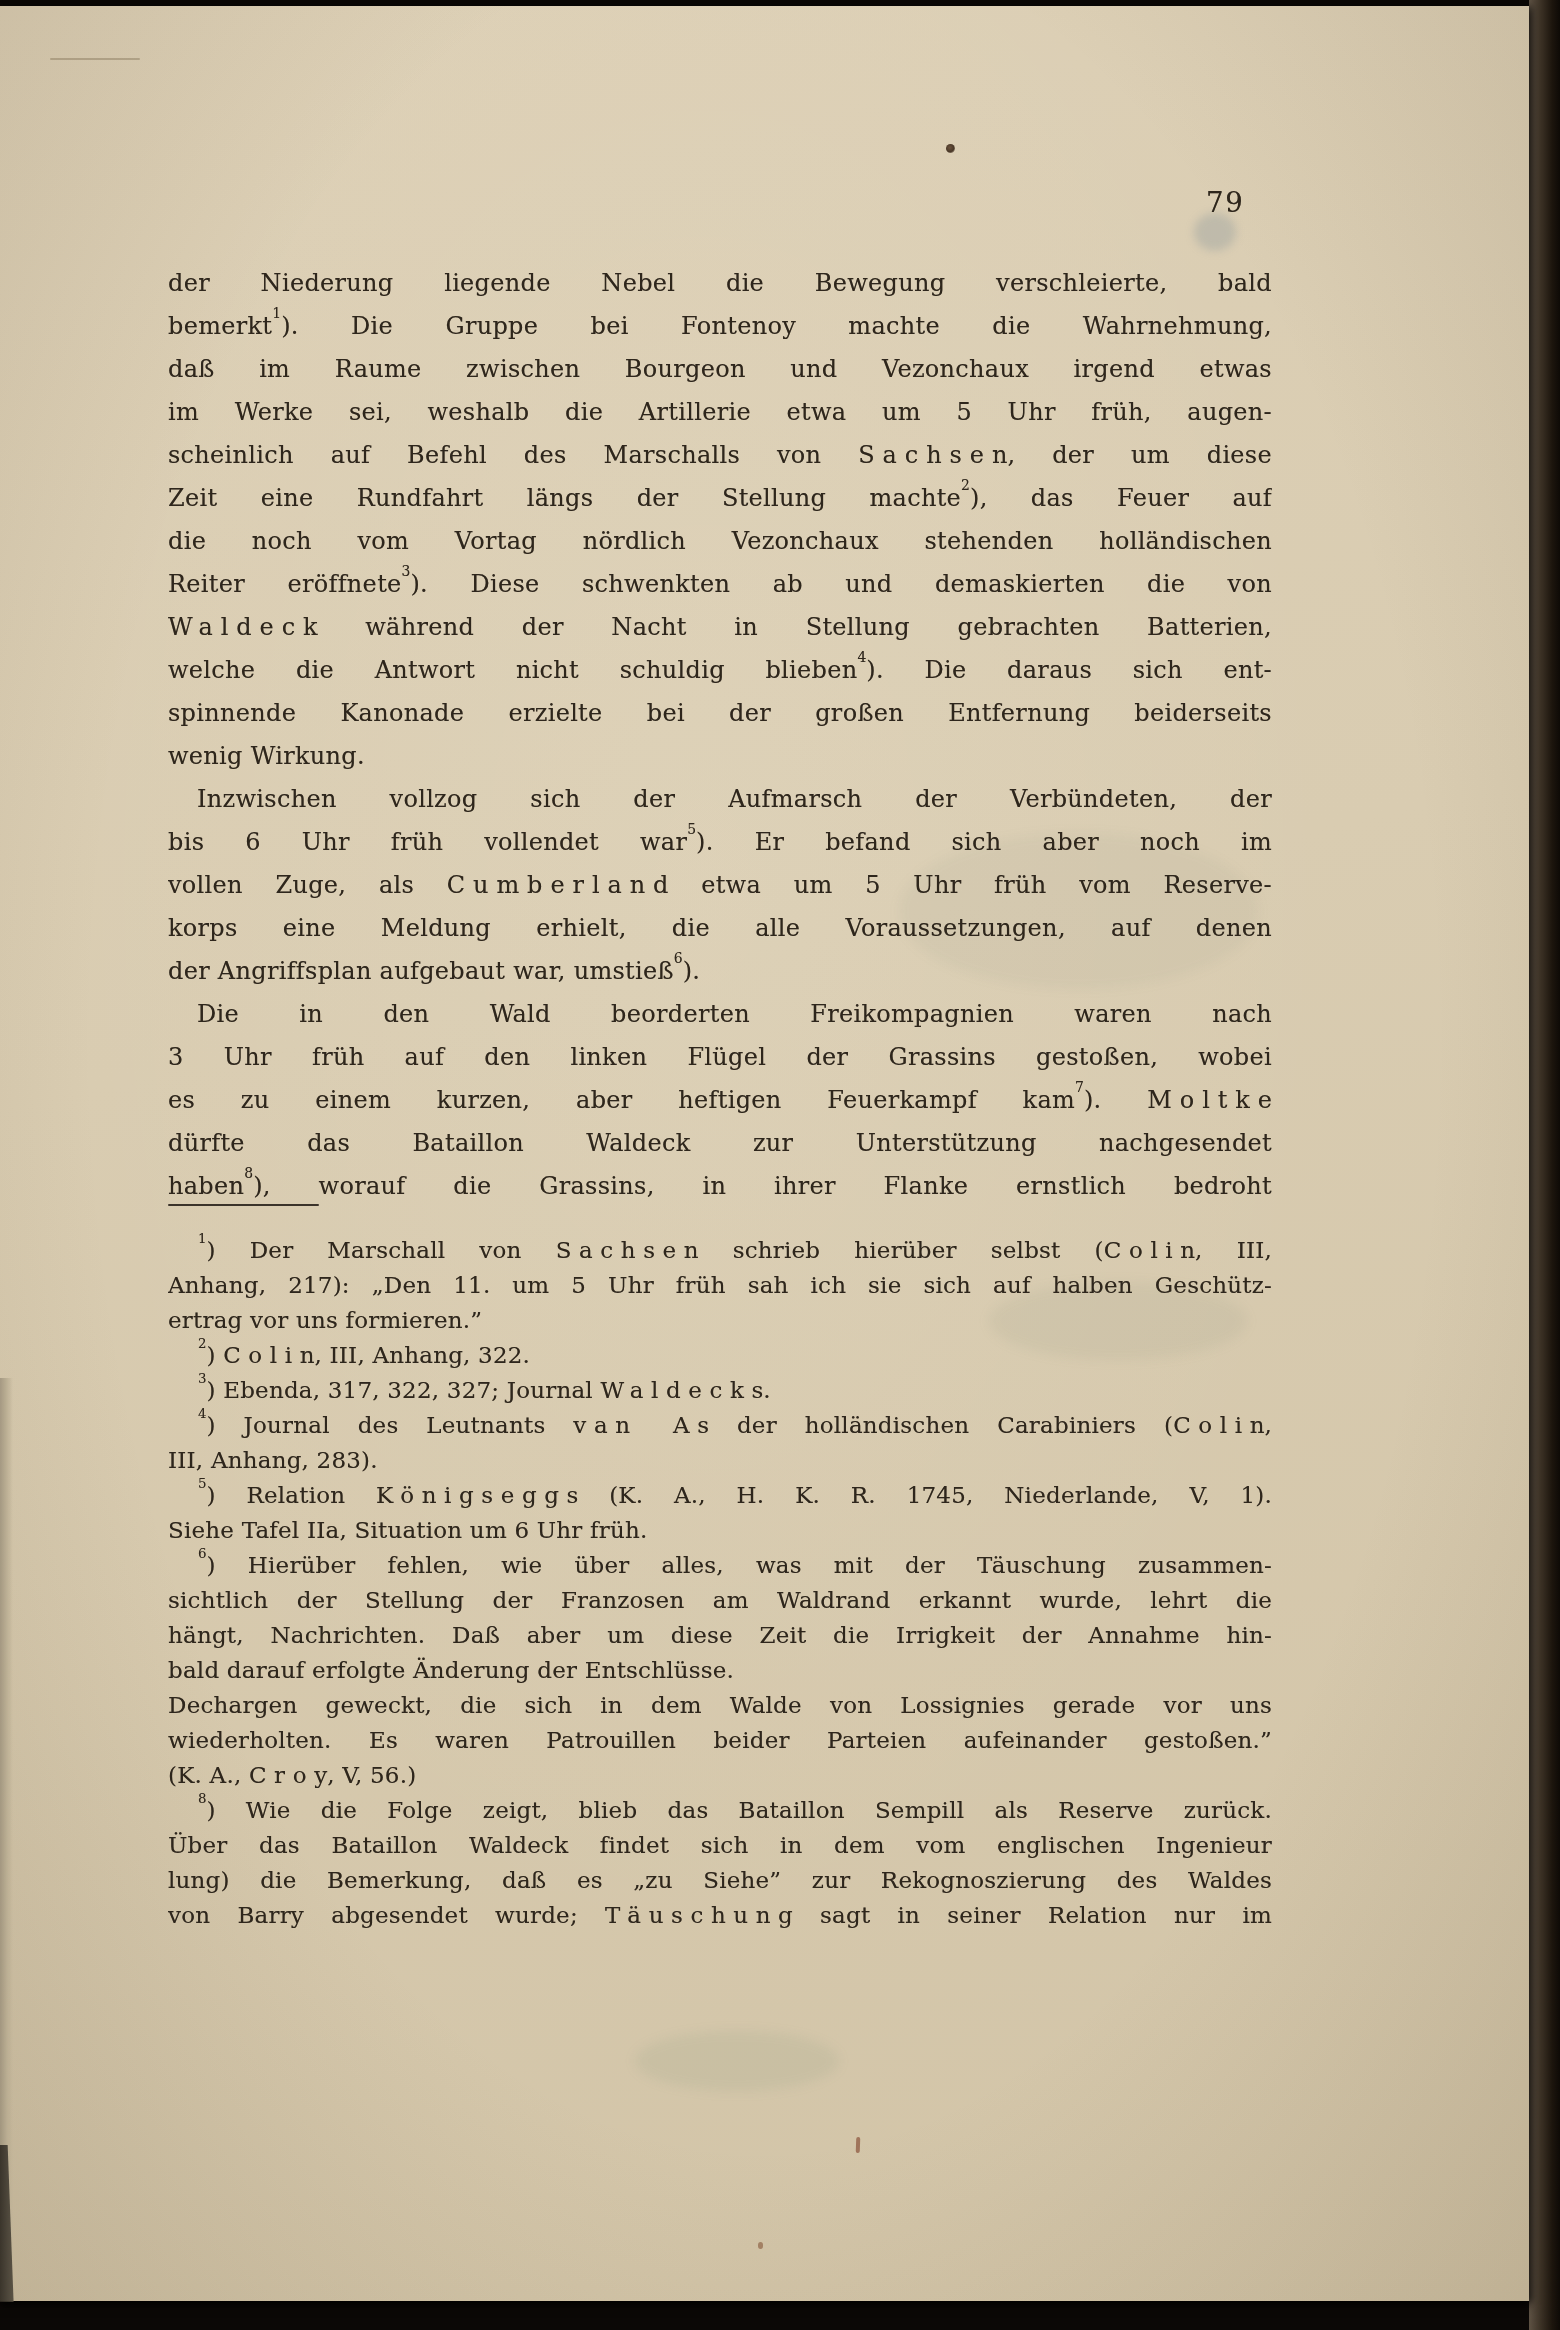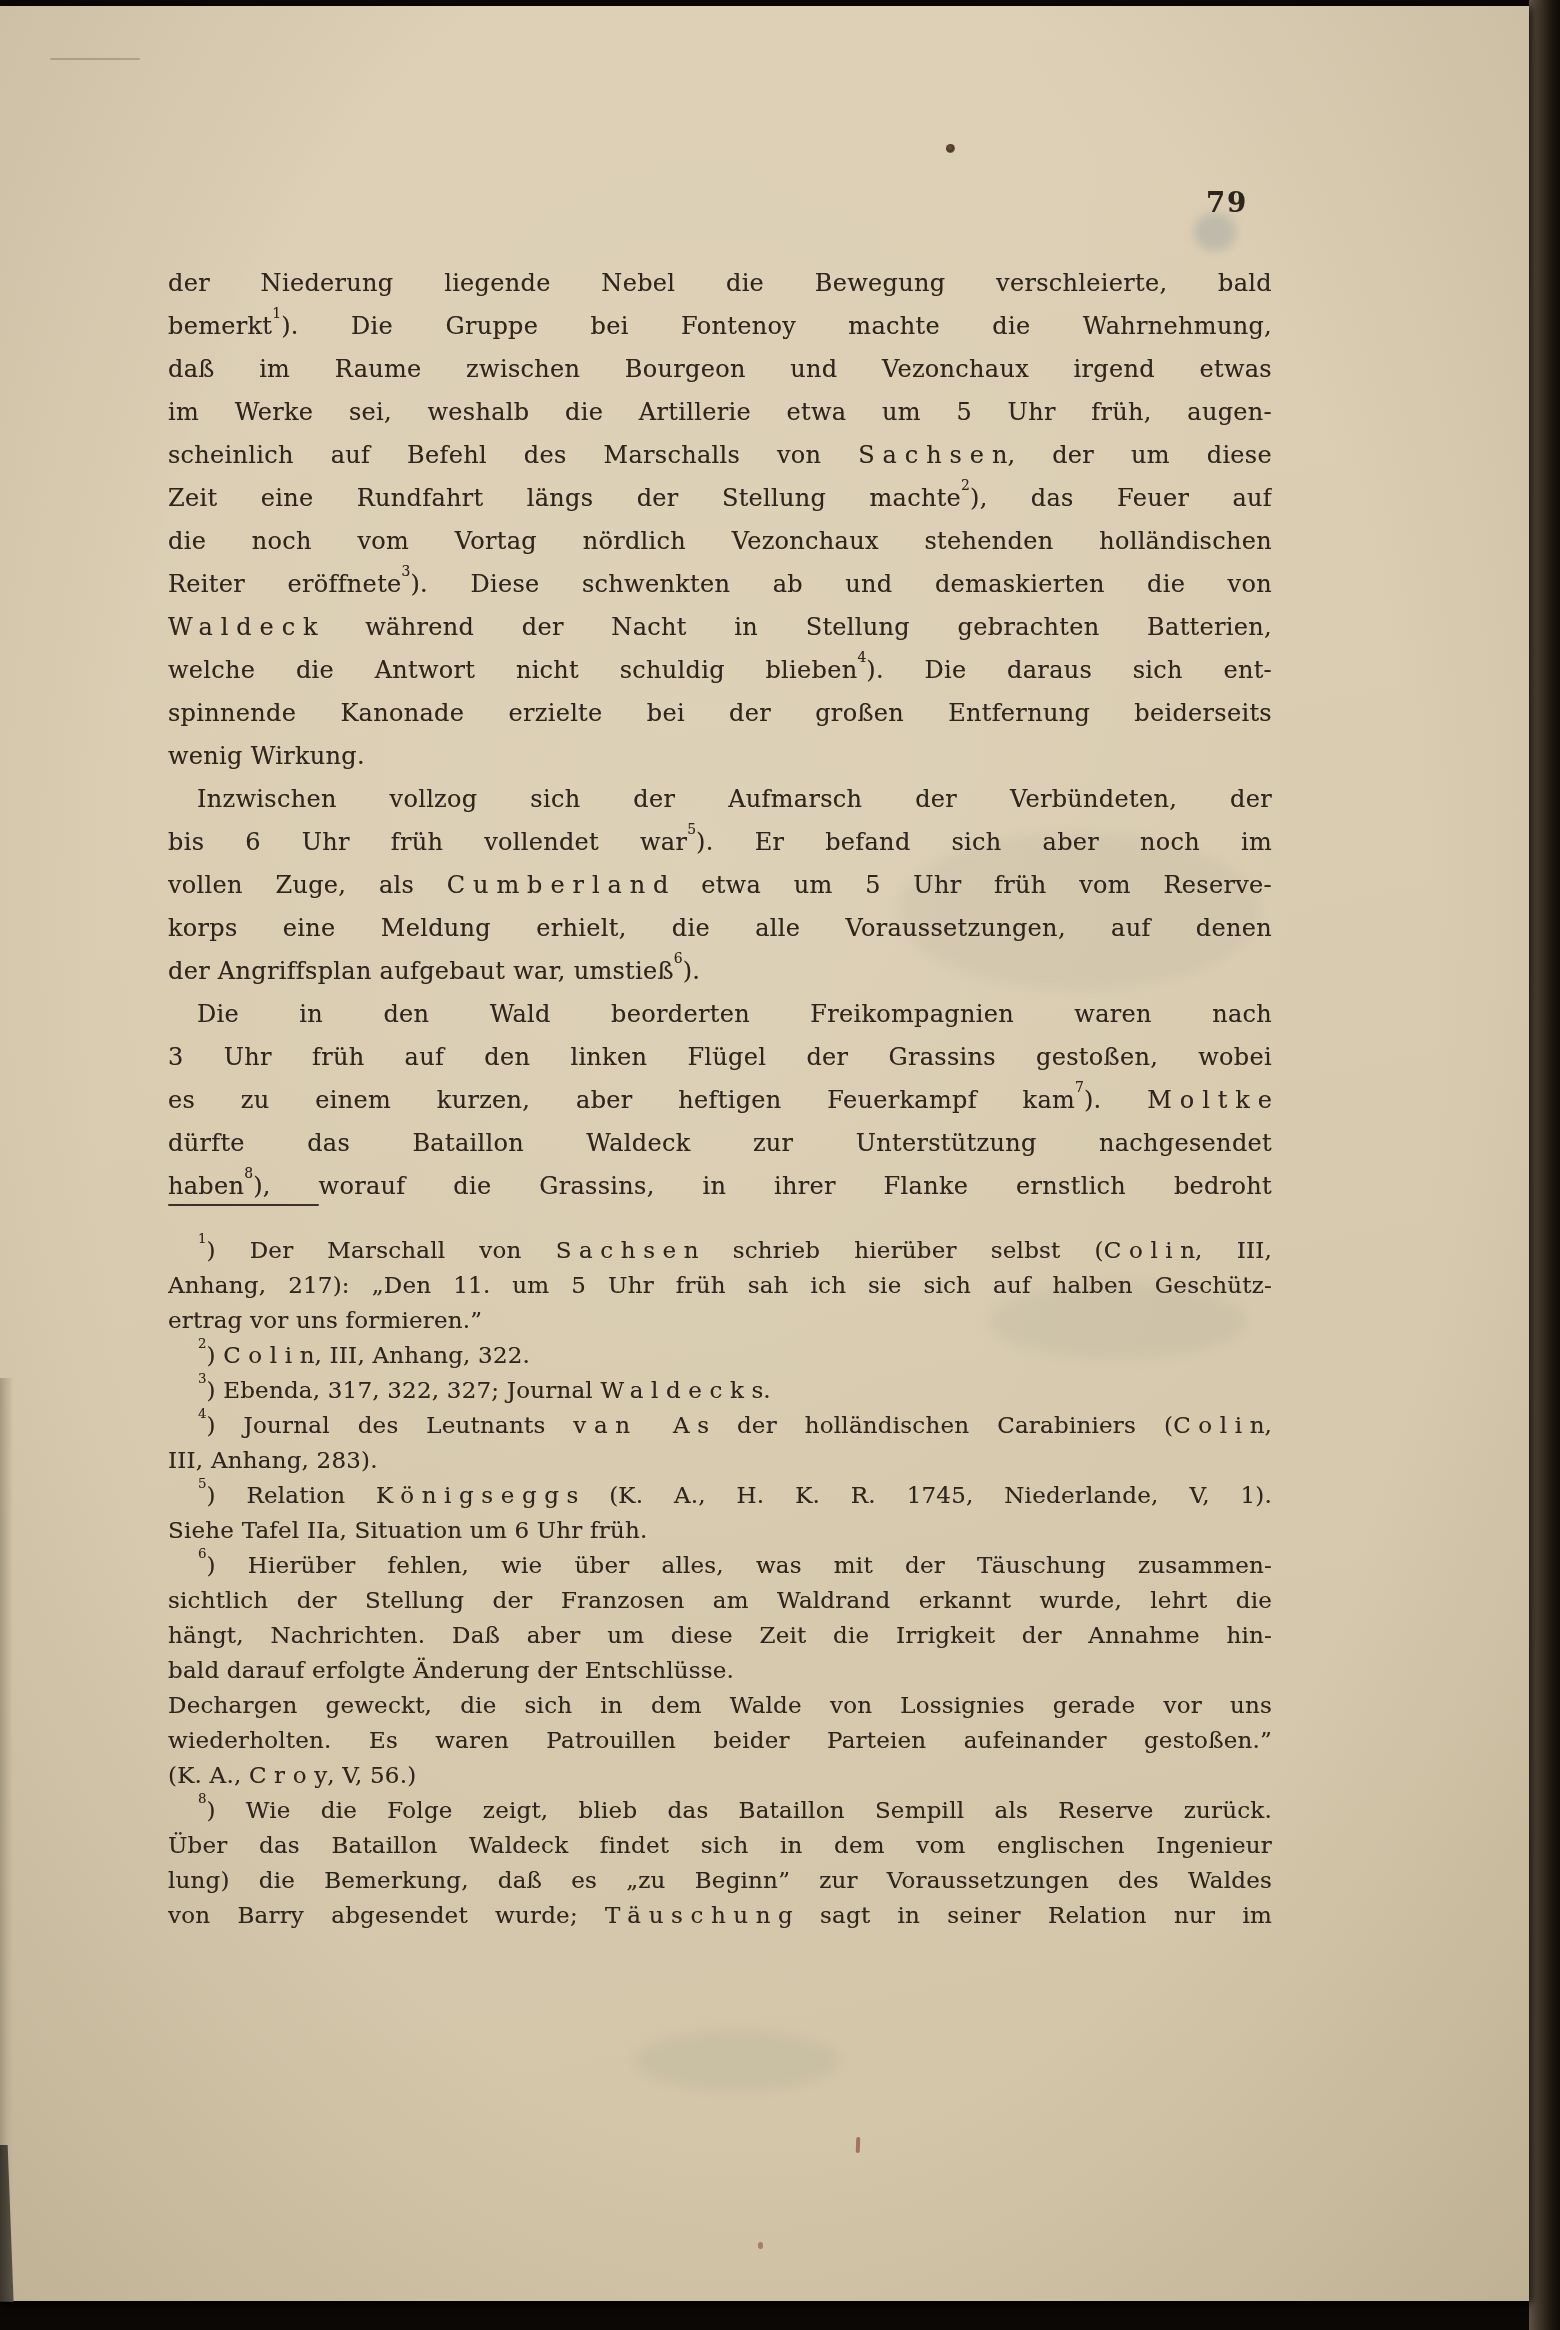--- a/index.html
+++ b/index.html
@@ -64,21 +64,21 @@
     position:absolute;left:856px;top:2131px;width:4.2px;height:16px;border-radius:2.4px;
     background:#96664d;opacity:.85;transform:rotate(2deg);
   }
   .speck2{
     position:absolute;left:758px;top:2236px;width:5.4px;height:6.6px;border-radius:50%;
     background:#8a5e41;opacity:.65;
   }
   
   .pagenum{
     position:absolute;left:1206px;top:180px;
-    font-size:27.6px;font-weight:bold;letter-spacing:1.8px;color:var(--ink);
+    font-size:27.6px;font-weight:normal;letter-spacing:1.8px;color:var(--ink);
     text-shadow:0 0 0.6px rgba(46,38,28,0.45);
   }
   .bodytext{
     position:absolute;left:168px;top:256px;width:1104px;
     font-size:24px;color:var(--ink);letter-spacing:0.3px;
     text-shadow:0 0 0.6px rgba(46,38,28,0.40);
   }
   .bodytext .tline{height:43px;line-height:43px;}
   .footnotes{
     position:absolute;left:168px;top:1227px;width:1104px;
@@ -156,21 +156,21 @@
         <div class="tline">Siehe Tafel IIa, Situation um 6 Uhr früh.</div>
         <div class="tline just ind"><sup>6</sup>) Hierüber fehlen, wie über alles, was mit der Täuschung zusammen-</div>
         <div class="tline just">sichtlich der Stellung der Franzosen am Waldrand erkannt wurde, lehrt die</div>
         <div class="tline just">hängt, Nachrichten. Daß aber um diese Zeit die Irrigkeit der Annahme hin-</div>
         <div class="tline">bald darauf erfolgte Änderung der Entschlüsse.</div>
         <div class="tline just">Dechargen geweckt, die sich in dem Walde von Lossignies gerade vor uns</div>
         <div class="tline just">wiederholten. Es waren Patrouillen beider Parteien aufeinander gestoßen.”</div>
         <div class="tline">(K. A., <span class="sperr">Croy</span>, V, 56.)</div>
         <div class="tline just ind"><sup>8</sup>) Wie die Folge zeigt, blieb das Bataillon Sempill als Reserve zurück.</div>
         <div class="tline just">Über das Bataillon Waldeck findet sich in dem vom englischen Ingenieur</div>
-        <div class="tline just">lung) die Bemerkung, daß es „zu Beginn” zur Voraussetzungen des Waldes</div>
+        <div class="tline just">lung) die Bemerkung, daß es „zu Siehe” zur Rekognoszierung des Waldes</div>
         <div class="tline just">von Barry abgesendet wurde; <span class="sperr">Täuschung</span> sagt in seiner Relation nur im</div>
       </div>
 
     <div class="speck"></div>
     <div class="tick"></div>
     <div class="speck2"></div>
   </div>
 
   <div class="corner"></div>
 </div>

